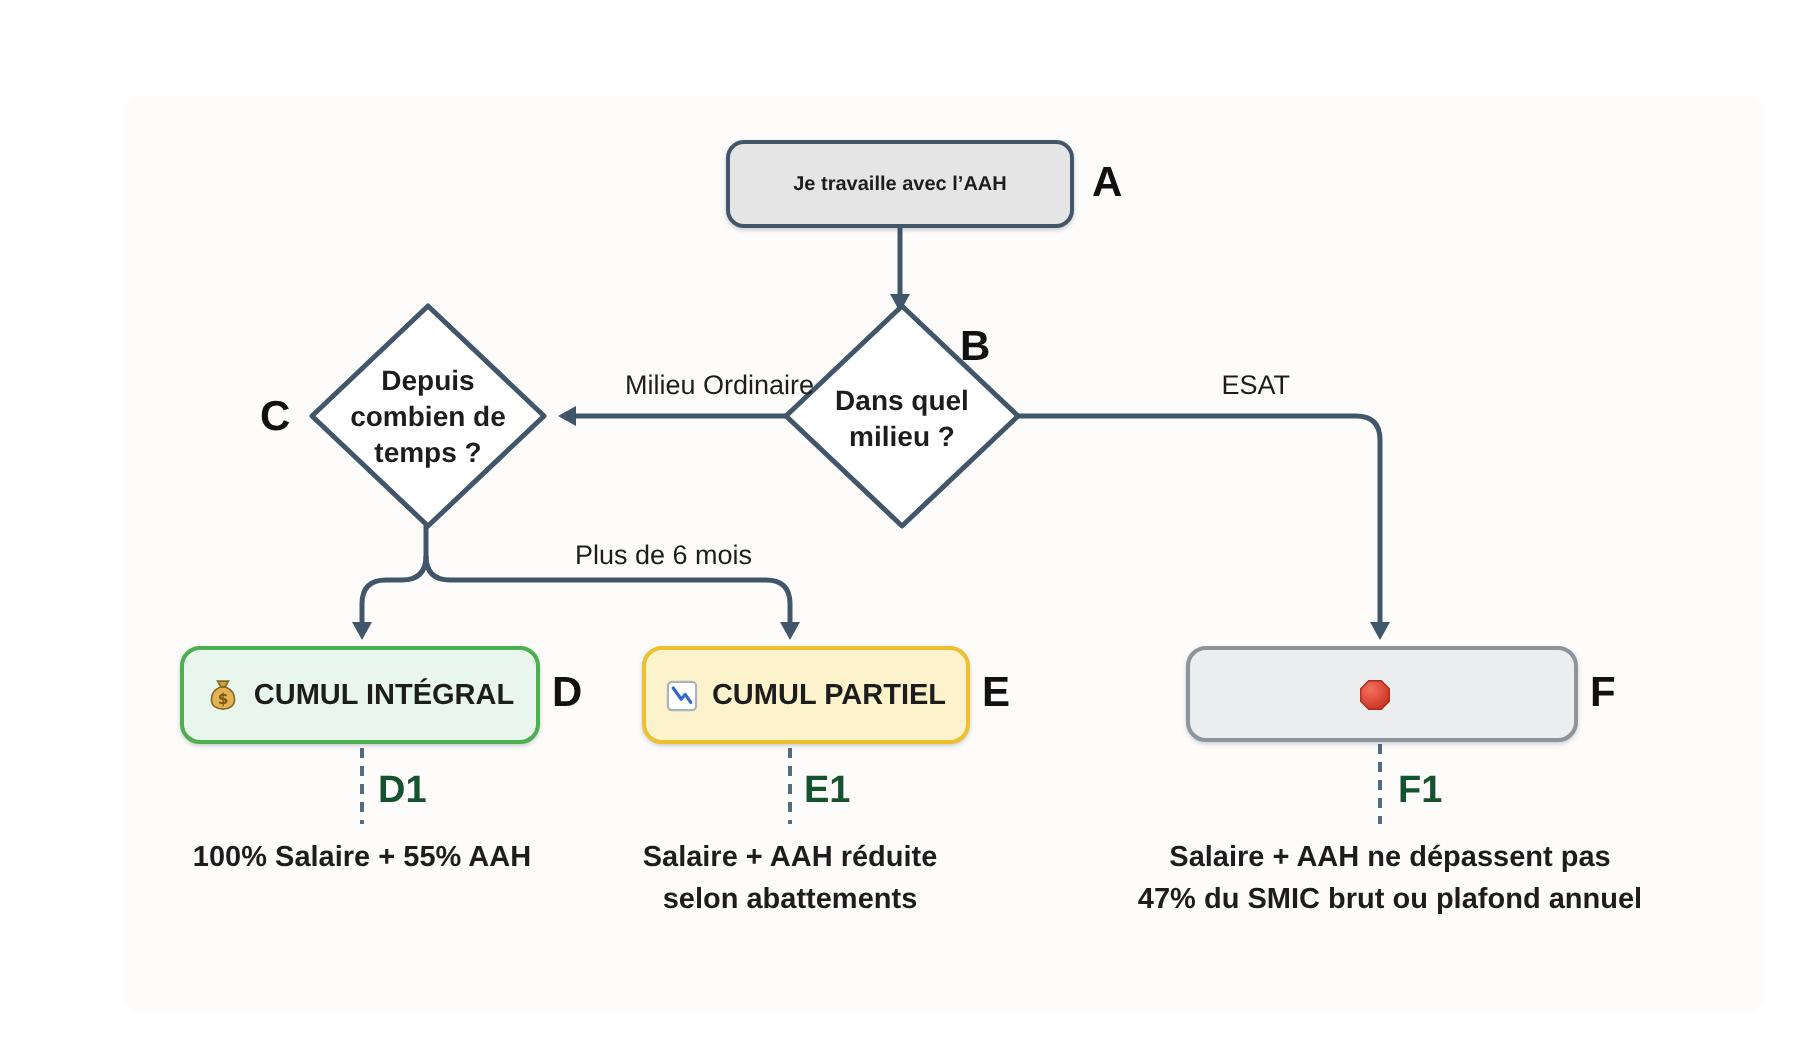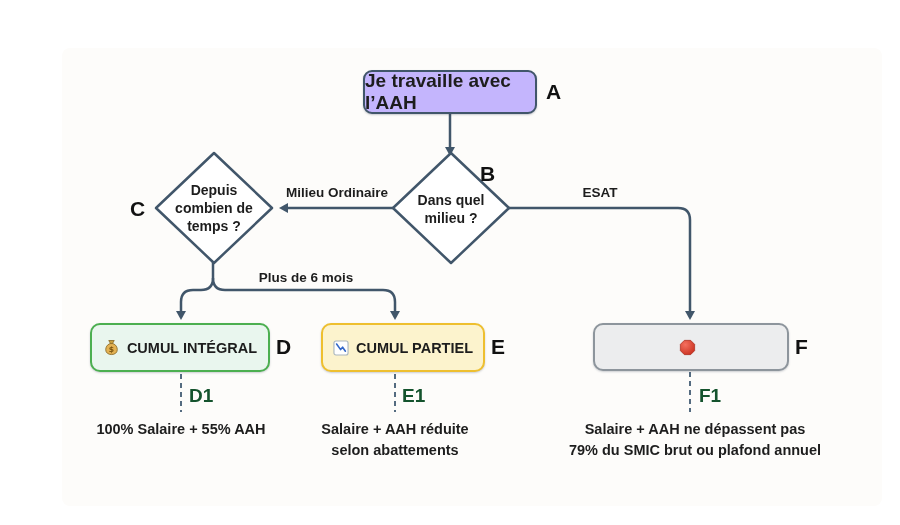--- a/index.html
+++ b/index.html
@@ -5,31 +5,31 @@
   html,body{margin:0;padding:0;background:#ffffff;}
   .stage{
     position:relative;width:900px;height:525px;background:#ffffff;
     font-family:"Liberation Sans",sans-serif;overflow:hidden;color:#1d1d1d;
   }
   .panel{position:absolute;left:62px;top:48px;width:820px;height:458px;
     background:#fdfcfa;border-radius:8px;}
   .wires{position:absolute;left:0;top:0;width:900px;height:525px;}
   .box{position:absolute;display:flex;align-items:center;justify-content:center;
     font-weight:bold;box-sizing:border-box;}
-  .node-a{left:363px;top:70px;width:174px;height:44px;background:#c4b5fd;
-    border:2.5px solid #41566a;border-radius:9px;font-size:19px;
+  .node-a{left:363px;top:70px;width:174px;height:44px;background:#e5e5e5;
+    border:2.5px solid #41566a;border-radius:9px;font-size:10px;
     box-shadow:0 1px 2px rgba(60,70,90,.28);}
   .result{border-radius:10px;font-size:14.5px;box-shadow:0 1px 2px rgba(60,70,90,.25);}
   .node-d{left:90px;top:323px;width:180px;height:49px;background:#e9f6ee;border:2.5px solid #4caf50;}
   .node-e{left:309px;top:323px;width:164px;height:49px;background:#fcf3cd;border:2.5px solid #eebf2f;margin-left:12px;}
   .node-f{left:593px;top:323px;width:196px;height:48px;background:#ecedee;border:2.5px solid #8d959c;}
   .icon{display:inline-flex;margin-right:7px;flex:0 0 auto;}
   .idlabel{position:absolute;font-weight:bold;font-size:21px;color:#111;}
   .sub-id{position:absolute;font-weight:bold;font-size:19px;color:#14532d;}
-  .small-label{position:absolute;font-weight:bold;font-size:13.5px;text-align:center;}
+  .small-label{position:absolute;font-weight:normal;font-size:13.5px;text-align:right;}
   .diamond-text{position:absolute;font-weight:bold;font-size:14px;text-align:center;
     white-space:pre-line;line-height:18px;}
   .desc{position:absolute;font-weight:bold;font-size:14.5px;text-align:center;
     white-space:pre-line;line-height:21px;}
 </style>
 </head>
 <body>
 
 <div class="stage">
 
@@ -117,15 +117,15 @@
   <div class="idlabel" style="left:795px;top:335px;">F</div>
 
   <div class="sub-id" style="left:189px;top:385px;">D1</div>
   <div class="sub-id" style="left:402px;top:385px;">E1</div>
   <div class="sub-id" style="left:699px;top:385px;">F1</div>
 
   <div class="desc" style="left:60px;top:419px;width:242px;">100% Salaire + 55% AAH</div>
   <div class="desc" style="left:275px;top:419px;width:240px;">Salaire + AAH réduite
 selon abattements</div>
   <div class="desc" style="left:544px;top:419px;width:302px;">Salaire + AAH ne dépassent pas
-79% du SMIC brut ou plafond annuel</div>
+47% du SMIC brut ou plafond annuel</div>
 
 </div>
 
 </body></html>

